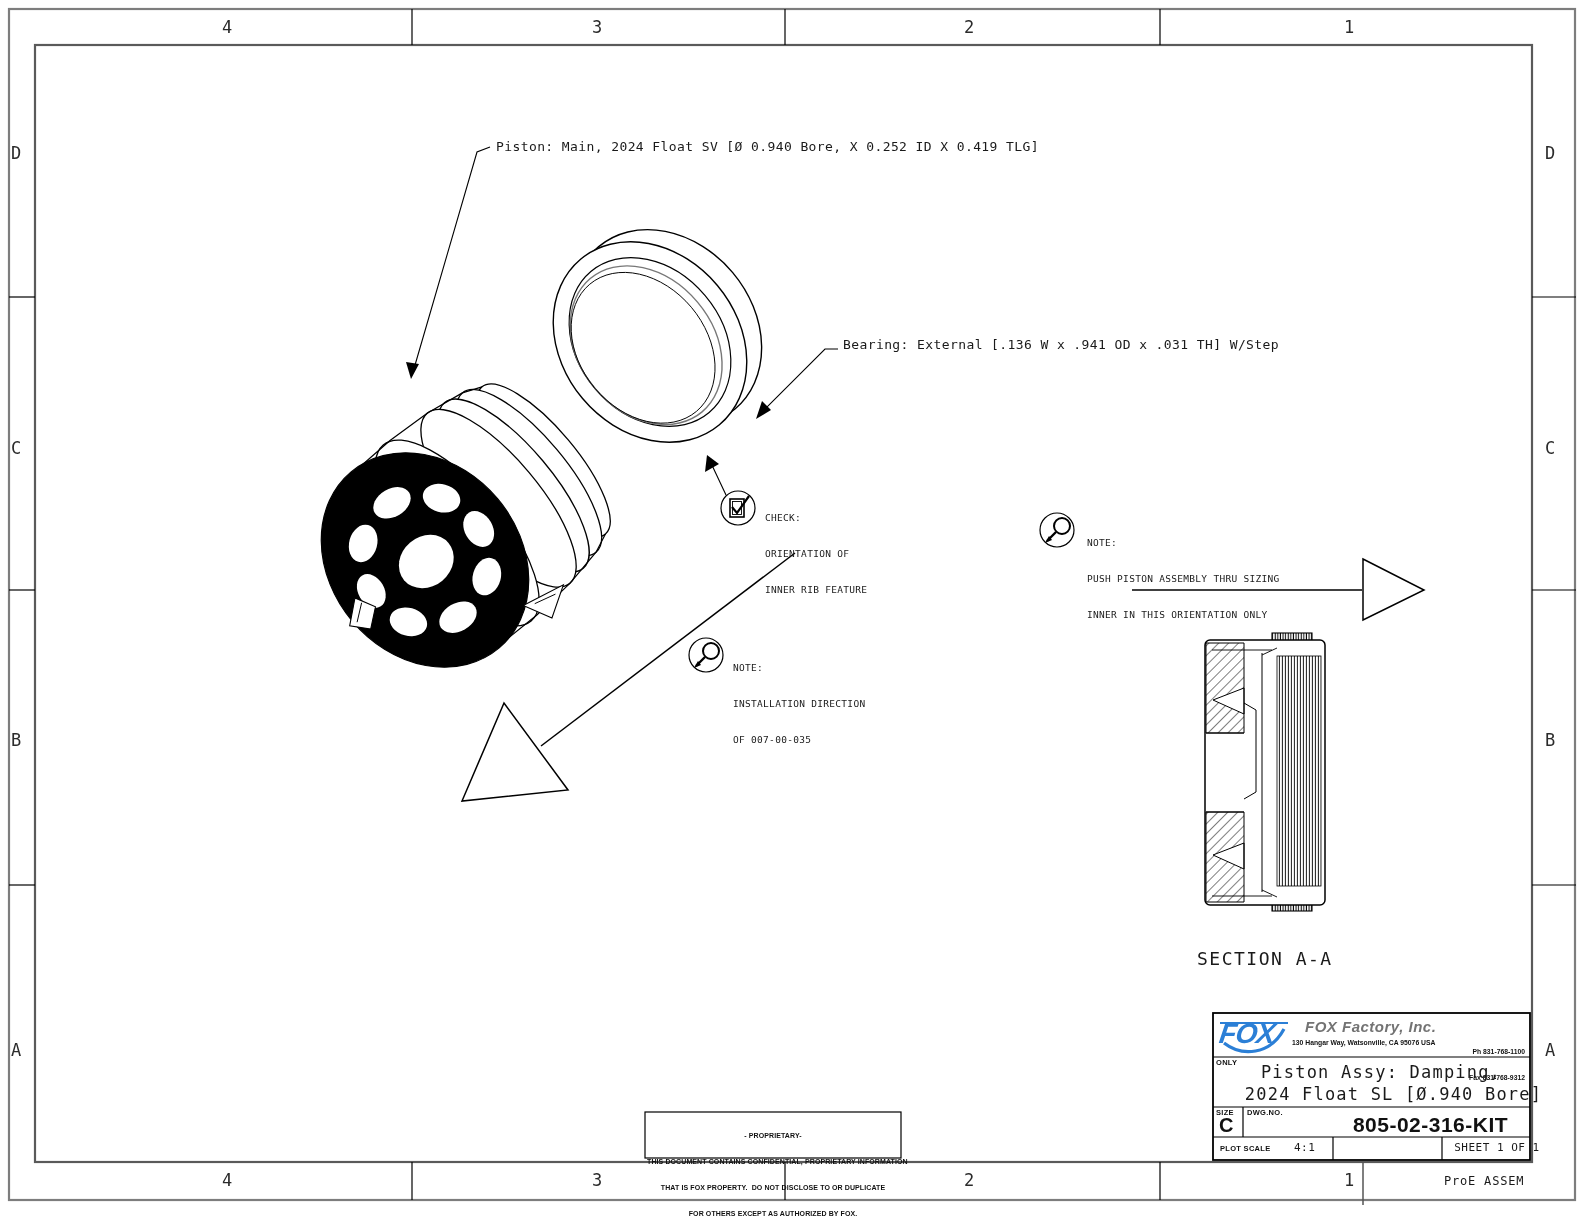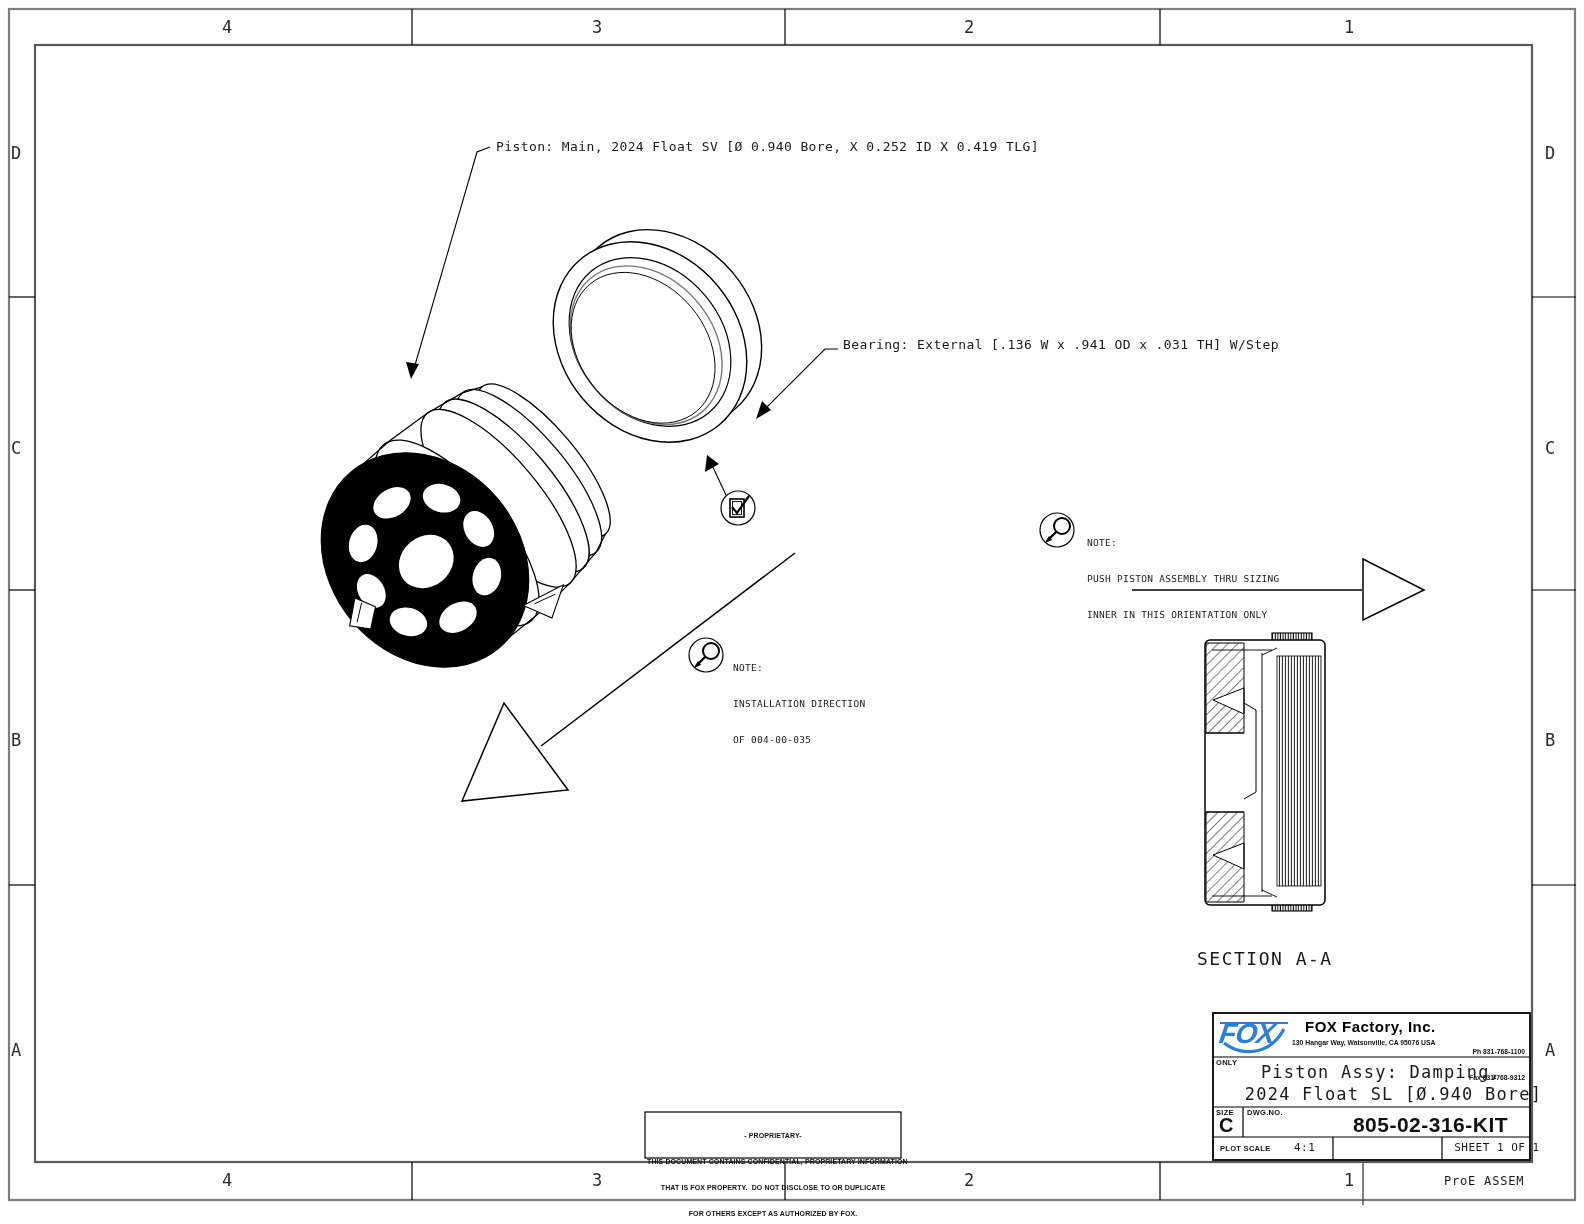--- a/index.html
+++ b/index.html
@@ -11,21 +11,21 @@
   svg{display:block;}
   
   .cad{font-family:"DejaVu Sans Mono",monospace;color:#1a1a1a;}
   .callout{font-size:13px;letter-spacing:0.4px;}
   .note{font-size:9.5px;letter-spacing:0.3px;line-height:12px;}
   .zone{font-size:17px;color:#2b2b2b;letter-spacing:0;}
   .section-label{font-size:18px;letter-spacing:1.5px;}
   
   .tb-micro{font-family:"Liberation Sans",sans-serif;font-size:7.5px;font-weight:bold;letter-spacing:0.3px;color:#111;}
   .tb-title{font-size:17px;letter-spacing:1.2px;color:#1a1a1a;}
-  .tb-company{font-family:"Liberation Sans",sans-serif;font-size:15px;font-weight:bold;color:#000000;letter-spacing:0.5px;}
+  .tb-company{font-family:"Liberation Sans",sans-serif;font-size:15px;font-weight:bold;color:#737373;letter-spacing:0.5px;font-style:italic;}
   .tb-addr{font-family:"Liberation Sans",sans-serif;font-size:6.8px;font-weight:bold;color:#111;}
   .tb-phone{font-family:"Liberation Sans",sans-serif;font-size:6.8px;font-weight:bold;color:#111;text-align:right;line-height:8.5px;}
   .tb-size{font-family:"Liberation Sans",sans-serif;font-size:20px;font-weight:bold;color:#111;}
   .tb-dwg{font-family:"Liberation Sans",sans-serif;font-size:21px;font-weight:bold;letter-spacing:0.5px;color:#111;margin-left:44px;}
   .tb-small{font-size:11px;color:#1a1a1a;letter-spacing:0.5px;}
   .prop{font-family:"Liberation Sans",sans-serif;font-size:7px;font-weight:bold;line-height:8.6px;text-align:center;color:#111;letter-spacing:0.1px;}
 </style>
 </head>
 <body>
 
@@ -200,31 +200,36 @@
 
   <div class="abs cad zone" style="left:1545px;top:143px">D</div>
   <div class="abs cad zone" style="left:1545px;top:438px">C</div>
   <div class="abs cad zone" style="left:1545px;top:730px">B</div>
   <div class="abs cad zone" style="left:1545px;top:1040px">A</div>
 
   <div class="abs cad callout" style="left:496px;top:139px">Piston: Main, 2024 Float SV [Ø 0.940 Bore, X 0.252 ID X 0.419 TLG]</div>
 
   <div class="abs cad callout" style="left:843px;top:337px">Bearing: External [.136 W x .941 OD x .031 TH] W/Step</div>
 
+  <div class="abs cad note" style="left:765px;top:488px">
+    <div>CHECK:</div>
+    <div>ORIENTATION OF</div>
+    <div>INNER RIB FEATURE</div>
+  </div>
 
   <div class="abs cad note" style="left:1087px;top:513px">
     <div>NOTE:</div>
     <div>PUSH PISTON ASSEMBLY THRU SIZING</div>
     <div>INNER IN THIS ORIENTATION ONLY</div>
   </div>
 
   <div class="abs cad note" style="left:733px;top:638px">
     <div>NOTE:</div>
     <div>INSTALLATION DIRECTION</div>
-    <div>OF 004-00-035</div>
+    <div>OF 007-00-035</div>
   </div>
 
   <div class="abs cad section-label" style="left:1197px;top:948px">SECTION A-A</div>
 
   <div class="abs tb-company" style="left:1305px;top:1018px">FOX Factory, Inc.</div>
   <div class="abs tb-addr" style="left:1292px;top:1039px">130 Hangar Way, Watsonville, CA 95076 USA</div>
   <div class="abs tb-phone" style="left:1455px;top:1031px;width:70px">
     <div>Ph 831-768-1100</div>
     <div>Fax 831-768-9312</div>
   </div>

